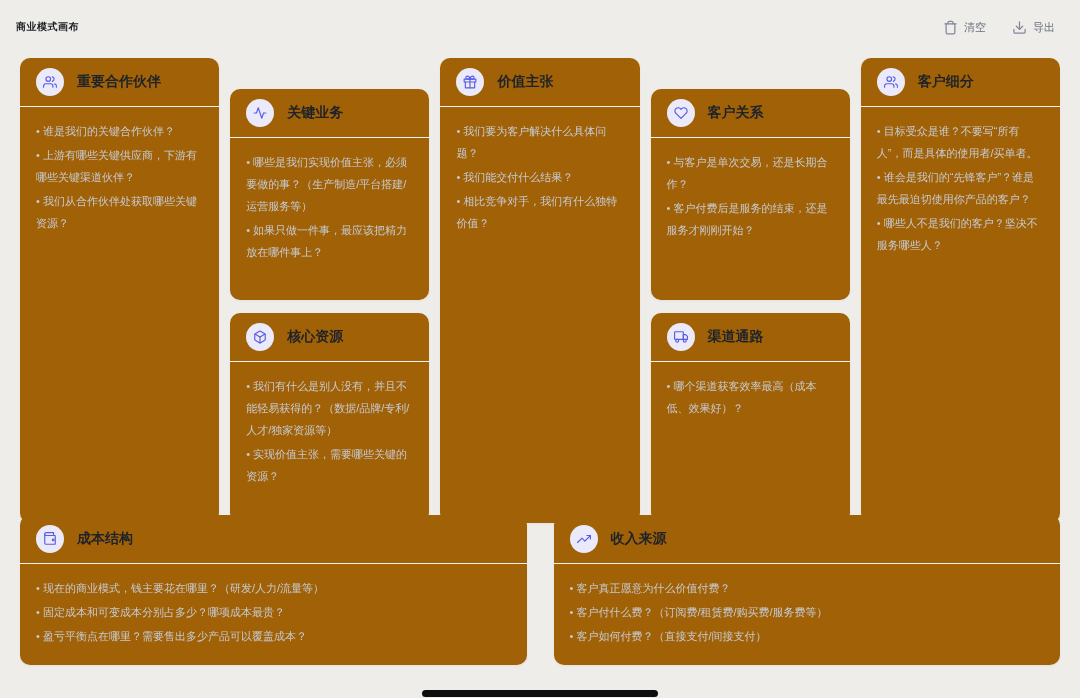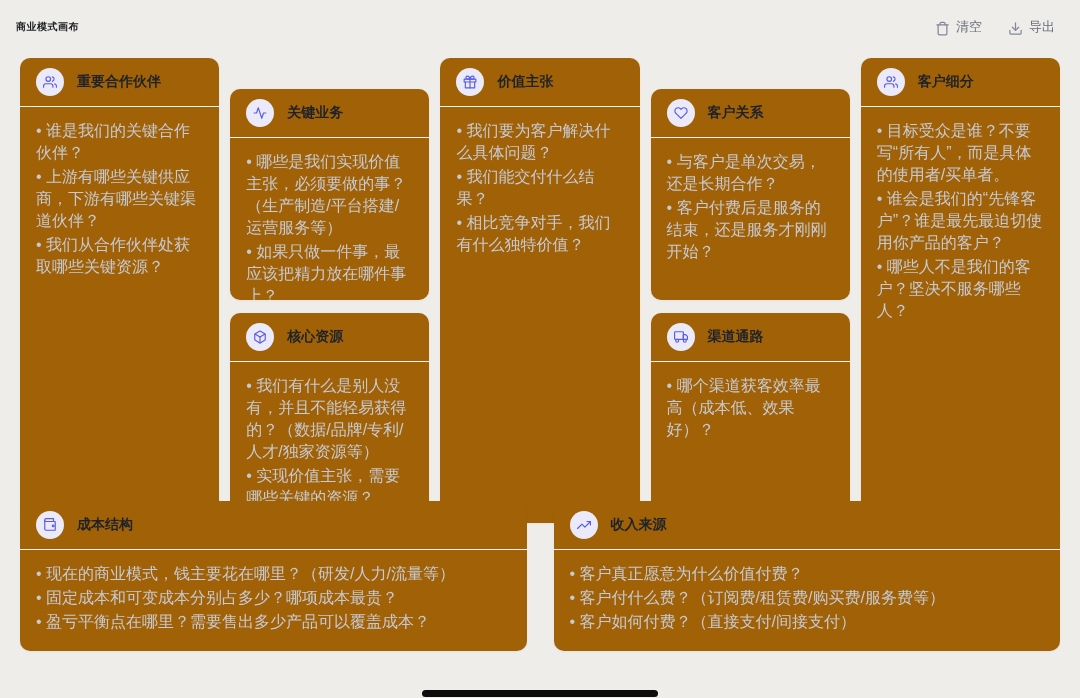--- a/index.html
+++ b/index.html
@@ -11,57 +11,57 @@
     overflow:hidden;
   }
   
   .topbar {
     height:54px; display:flex; align-items:center;
     padding:0 25px 0 16px;
   }
   .page-title { font-size:10px; font-weight:700; color:#1a1c20; letter-spacing:.5px; }
   .topbar-actions { margin-left:auto; display:flex; align-items:center; gap:26px; }
   .tb-btn {
-    display:flex; align-items:flex-end; gap:6px;
-    font-size:13px; color:#696f7c; cursor:pointer; background:none; border:none;
+    display:flex; align-items:flex-start; gap:6px;
+    font-size:11px; color:#696f7c; cursor:pointer; background:none; border:none;
     font-family:inherit;
   }
   .tb-btn svg { width:15px; height:15px; stroke:#82889a; }
 
   
   .canvas { margin:4px 20px 0 20px; }
   .top-grid {
     display:grid; grid-template-columns:repeat(5,1fr); gap:11px; height:434px;
   }
   .col-stack { display:flex; flex-direction:column; gap:13px; height:434px;margin-top:31px; }
   .col-stack .card:first-child { height:211px; flex:none; }
   .col-stack .card:last-child { flex:1; }
   .bottom-grid {
-    display:grid; grid-template-columns:1fr 1fr; gap:27px; margin-top:9px; height:150px;
+    display:grid; grid-template-columns:1fr 1fr; gap:27px; margin-top:23px; height:150px;
   }
   .card {
     background:#a16207; border-radius:10px; height:100%;
     box-shadow:0 1px 3px rgba(0,0,0,.05);
     display:flex; flex-direction:column; overflow:hidden;
   }
   .card-head {
     display:flex; align-items:center; gap:13px;
     padding:10px 16px; border-bottom:1px solid #f2f2ef;
     flex:none;
   }
   .icon-badge {
     width:28px; height:28px; border-radius:50%;
     background:#eaeafb; display:flex; align-items:center; justify-content:center;
     flex:none;
   }
   .icon-badge svg { width:14px; height:14px; stroke:#5b5ce0; }
   .card-title { font-size:14px; font-weight:700; color:#1f2329; }
   .card-body { padding:13px 16px; }
   .bullet {
-    font-size:16px; line-height:22px; color:#c6cad4; margin-bottom:2px;
+    font-size:11px; line-height:22px; color:#c6cad4; margin-bottom:2px;
   }
   .bullet::before { content:"• "; }
   .home-indicator {
     position:absolute; bottom:1px; left:50%; transform:translateX(-50%);
     width:236px; height:7px; border-radius:4px; background:#0d0d0d;
   }
   svg { fill:none; stroke-width:2; stroke-linecap:round; stroke-linejoin:round; }
 </style>
 </head>
 <body>

